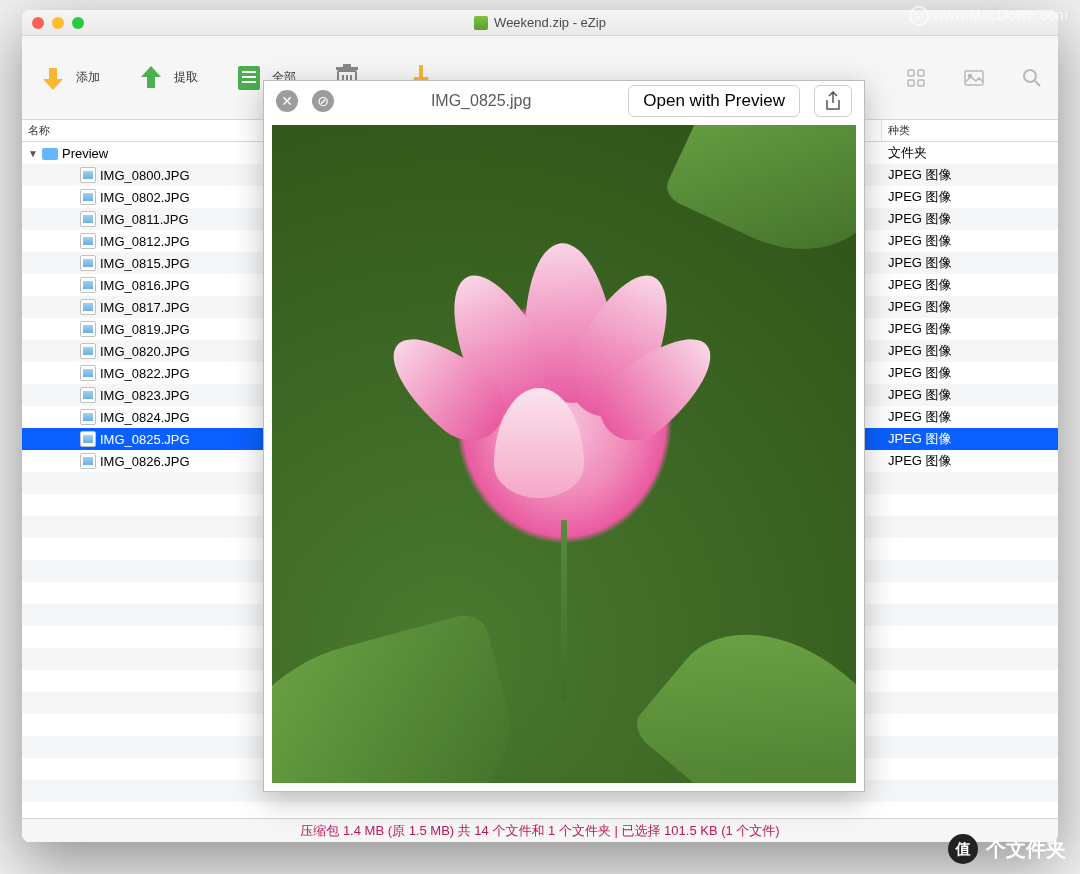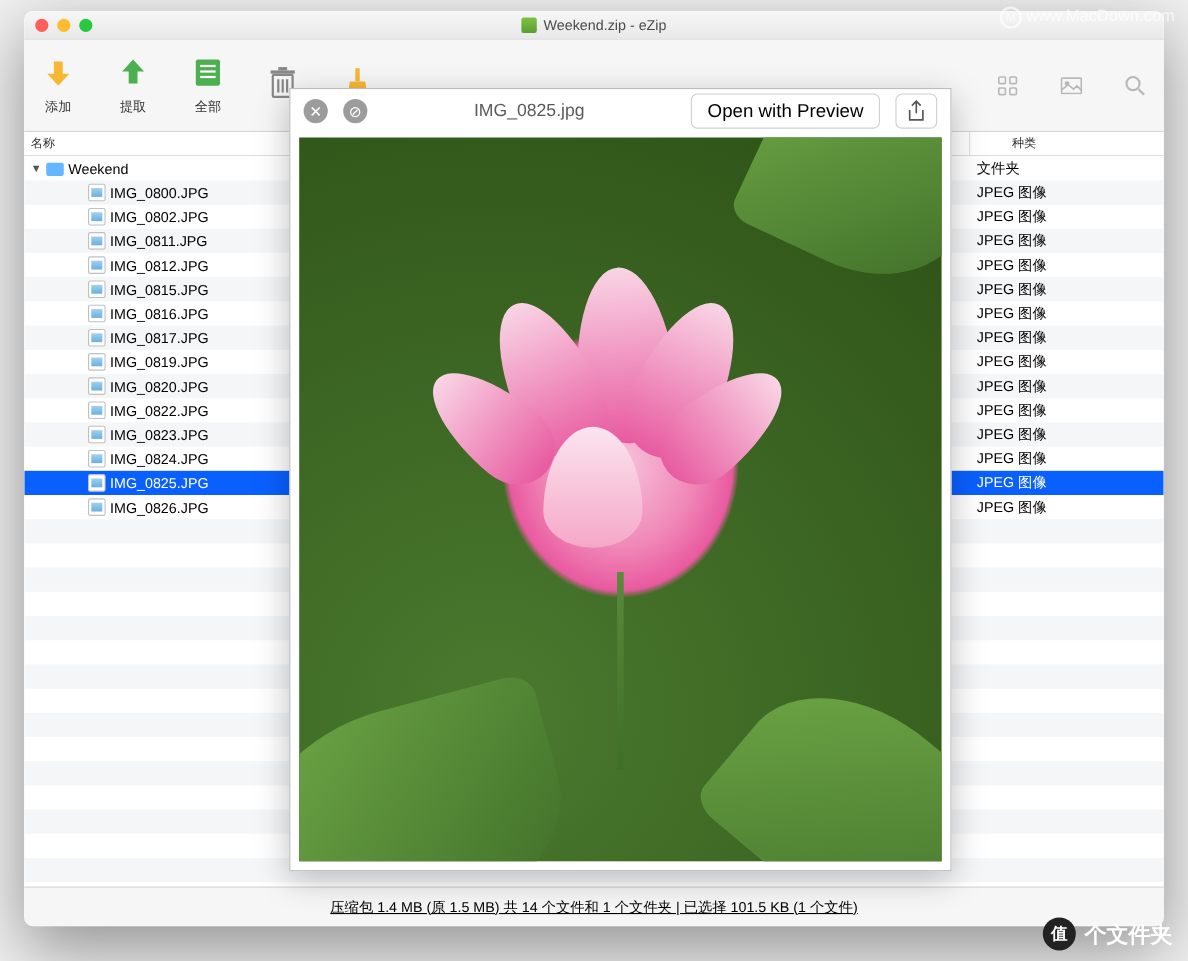--- a/index.html
+++ b/index.html
@@ -5,39 +5,39 @@
 * { box-sizing: border-box; margin: 0; padding: 0; font-family: -apple-system, "Helvetica Neue", Arial, sans-serif; }
 body { background: #f0f0f0; width: 1080px; height: 874px; position: relative; overflow: hidden; }
 .window { position: absolute; top: 10px; left: 22px; width: 1036px; height: 832px; background: #fff; border-radius: 8px; box-shadow: 0 20px 60px rgba(0,0,0,0.4); display: flex; flex-direction: column; overflow: hidden; }
 .titlebar { height: 26px; background: linear-gradient(#f6f6f6,#e9e9e9); display: flex; align-items: center; padding: 0 10px; border-bottom: 1px solid #d6d6d6; position: relative; }
 .traffic { display: flex; gap: 8px; }
 .dot { width: 12px; height: 12px; border-radius: 50%; }
 .red{background:#ff5f57}.yellow{background:#febc2e}.green{background:#28c840}
 .wtitle { position: absolute; left: 0; right: 0; text-align: center; font-size: 13px; color: #4a4a4a; display: flex; align-items: center; justify-content: center; gap: 6px; }
 .zipicon{width:14px;height:14px;background:linear-gradient(#7fc241,#5a9e2e);border-radius:2px;display:inline-block}
 .toolbar { height: 84px; background: #f6f6f6; border-bottom: 1px solid #d6d6d6; display: flex; align-items: center; padding: 0 14px; gap: 34px; }
-.tbtn { display: flex; flex-direction: column; align-items: center; gap: 6px; font-size: 12px; color: #333; cursor: pointer; }
+.tbtn { display: flex; align-items: center; gap: 6px; font-size: 12px; color: #333; cursor: pointer; }
 .ticon { width: 34px; height: 34px; display: flex; align-items: center; justify-content: center; }
 .spacer { flex: 1; }
 .rtool { width: 24px; height: 24px; display: flex; align-items: center; justify-content: center; color: #a7a7a7; cursor: pointer; }
 .header-row { height: 22px; background: #fff; border-bottom: 1px solid #d9d9d9; display: flex; font-size: 11px; color: #333; }
 .col-name { width: 860px; padding-left: 6px; display: flex; align-items: center; border-right: 1px solid #e3e3e3; }
-.col-kind { flex: 1; padding-left: 6px; display: flex; align-items: center; margin-left: 32px; }
+.col-kind { flex: 1; padding-left: 6px; display: flex; align-items: center; }
 .filelist { flex: 1; overflow: hidden; background: #fff; }
 .row { height: 22px; display: flex; align-items: center; font-size: 13px; }
 .row:nth-child(even){background:#f4f6f8}
 .row.selected { background:#0a60ff; color:#fff; }
 .cell-name { width: 860px; display: flex; align-items: center; gap: 4px; }
 .cell-kind { flex: 1; padding-left: 6px; }
 .indent0{padding-left:6px}.indent1{padding-left:58px}
 .disclosure{width:10px;height:10px;display:inline-flex;align-items:center;justify-content:center;color:#555;font-size:10px}
 .fileicon{width:16px;height:16px;background:#fff;border:1px solid #c0c0c0;border-radius:2px;display:inline-block;position:relative}
 .fileicon::after{content:"";position:absolute;left:2px;right:2px;top:3px;bottom:3px;background:linear-gradient(#a0d0f0,#6ab0e0)}
 .foldicon{width:16px;height:12px;background:#64b7ff;border-radius:2px;display:inline-block;margin-top:2px}
-.statusbar { height: 36px; background: #f6f6f6; border-top: 1px solid #d6d6d6; display: flex; align-items: center; justify-content: center; font-size: 13px; color: #000000; text-decoration: underline; }
+.statusbar { height: 24px; background: #f6f6f6; border-top: 1px solid #d6d6d6; display: flex; align-items: center; justify-content: center; font-size: 13px; color: #be185d; }
 .preview { position: absolute; top: 80px; left: 263px; width: 602px; height: 712px; background: #fff; border: 1px solid #bcbcbc; box-shadow: 0 8px 28px rgba(0,0,0,0.25); display: flex; flex-direction: column; }
 .pv-tb { height: 40px; display: flex; align-items: center; gap: 14px; padding: 0 12px; }
 .pv-cbtn{width:22px;height:22px;border-radius:50%;background:#9c9c9c;color:#fff;display:flex;align-items:center;justify-content:center;font-size:14px;cursor:pointer}
 .pv-title{flex:1;text-align:center;font-size:16px;color:#5a5a5a}
 .pv-open{padding:5px 14px;font-size:17px;border:1px solid #cfcfcf;border-radius:6px;background:#fff;cursor:pointer}
 .pv-share{width:38px;height:32px;border:1px solid #cfcfcf;border-radius:6px;display:flex;align-items:center;justify-content:center;cursor:pointer}
 .pv-img{flex:1;margin:4px 8px 8px;background:radial-gradient(ellipse 300px 340px at 50% 45%,#f7c3db 0%,#f089b8 22%,#e95aa0 34%,transparent 36%),radial-gradient(circle at 30% 80%,#4a7a2f,#2d5016);position:relative;overflow:hidden}
 .leaf{position:absolute;background:linear-gradient(135deg,#6fa847,#3f6e28);border-radius:50% 10% 50% 10%}
 .l1{width:200px;height:160px;top:-40px;right:-30px;transform:rotate(25deg)}
 .l2{width:280px;height:200px;bottom:-60px;left:-40px;transform:rotate(-15deg)}
@@ -142,21 +142,21 @@
   <div class="header-row">
     <div class="col-name">名称</div>
     <div class="col-kind">种类</div>
   </div>
 
   <div class="filelist" id="filelist">
       <div class="row">
         <div class="cell-name indent0">
           <span class="disclosure">▼</span>
           <span class="foldicon"></span>
-          <span>Weekend</span>
+          <span>Preview</span>
         </div>
         <div class="cell-kind">文件夹</div>
       </div>
       <div class="row">
         <div class="cell-name indent1">
           <span class="fileicon"></span>
           <span>IMG_0800.JPG</span>
         </div>
         <div class="cell-kind">JPEG 图像</div>
       </div>

